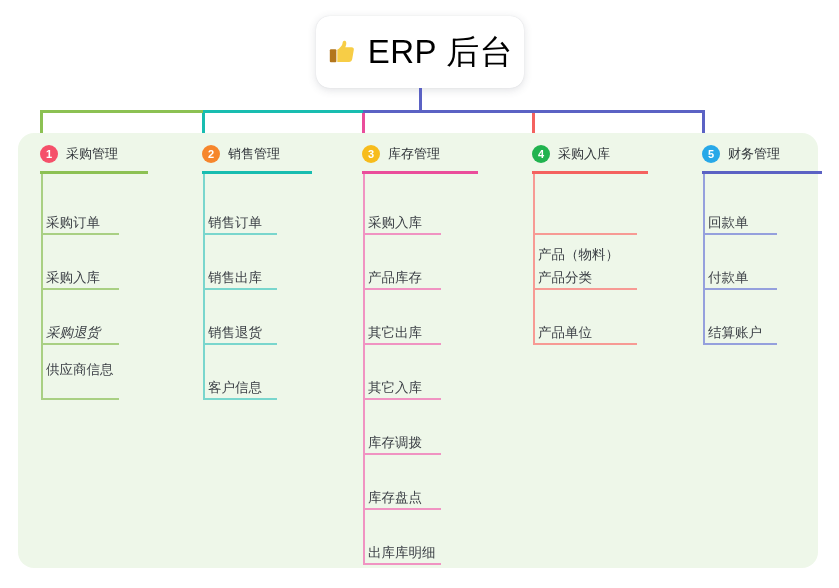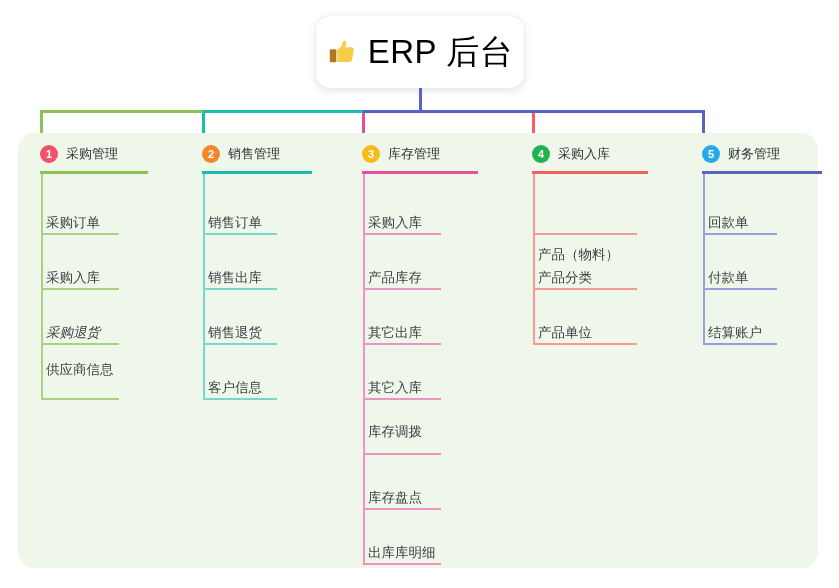--- a/index.html
+++ b/index.html
@@ -152,21 +152,21 @@
           <div class="head-rule" style="width: 116px; background: rgb(234, 77, 155);"></div>
           <div class="spine" style="top: 41px; height: 389px; background: rgb(240, 147, 194);"></div>
           <div class="leaf-label" style="top: 81px;">采购入库</div>
           <div class="leaf-rule" style="top: 100px; width: 78px; background: rgb(240, 147, 194);"></div>
           <div class="leaf-label" style="top: 136px;">产品库存</div>
           <div class="leaf-rule" style="top: 155px; width: 78px; background: rgb(240, 147, 194);"></div>
           <div class="leaf-label" style="top: 191px;">其它出库</div>
           <div class="leaf-rule" style="top: 210px; width: 78px; background: rgb(240, 147, 194);"></div>
           <div class="leaf-label" style="top: 246px;">其它入库</div>
           <div class="leaf-rule" style="top: 265px; width: 78px; background: rgb(240, 147, 194);"></div>
-          <div class="leaf-label" style="top: 290px;">库存调拨</div>
+          <div class="leaf-label" style="top: 301px;">库存调拨</div>
           <div class="leaf-rule" style="top: 320px; width: 78px; background: rgb(240, 147, 194);"></div>
           <div class="leaf-label" style="top: 356px;">库存盘点</div>
           <div class="leaf-rule" style="top: 375px; width: 78px; background: rgb(240, 147, 194);"></div>
           <div class="leaf-label" style="top: 411px;">出库库明细</div>
           <div class="leaf-rule" style="top: 430px; width: 78px; background: rgb(240, 147, 194);"></div>
         </div>
         <div class="col" style="left: 492px; width: 170px; height: 435px;">
           <div class="col-head">
             <span class="badge" style="background: rgb(33, 179, 79);">4</span>
             <span class="head-label">采购入库</span>

